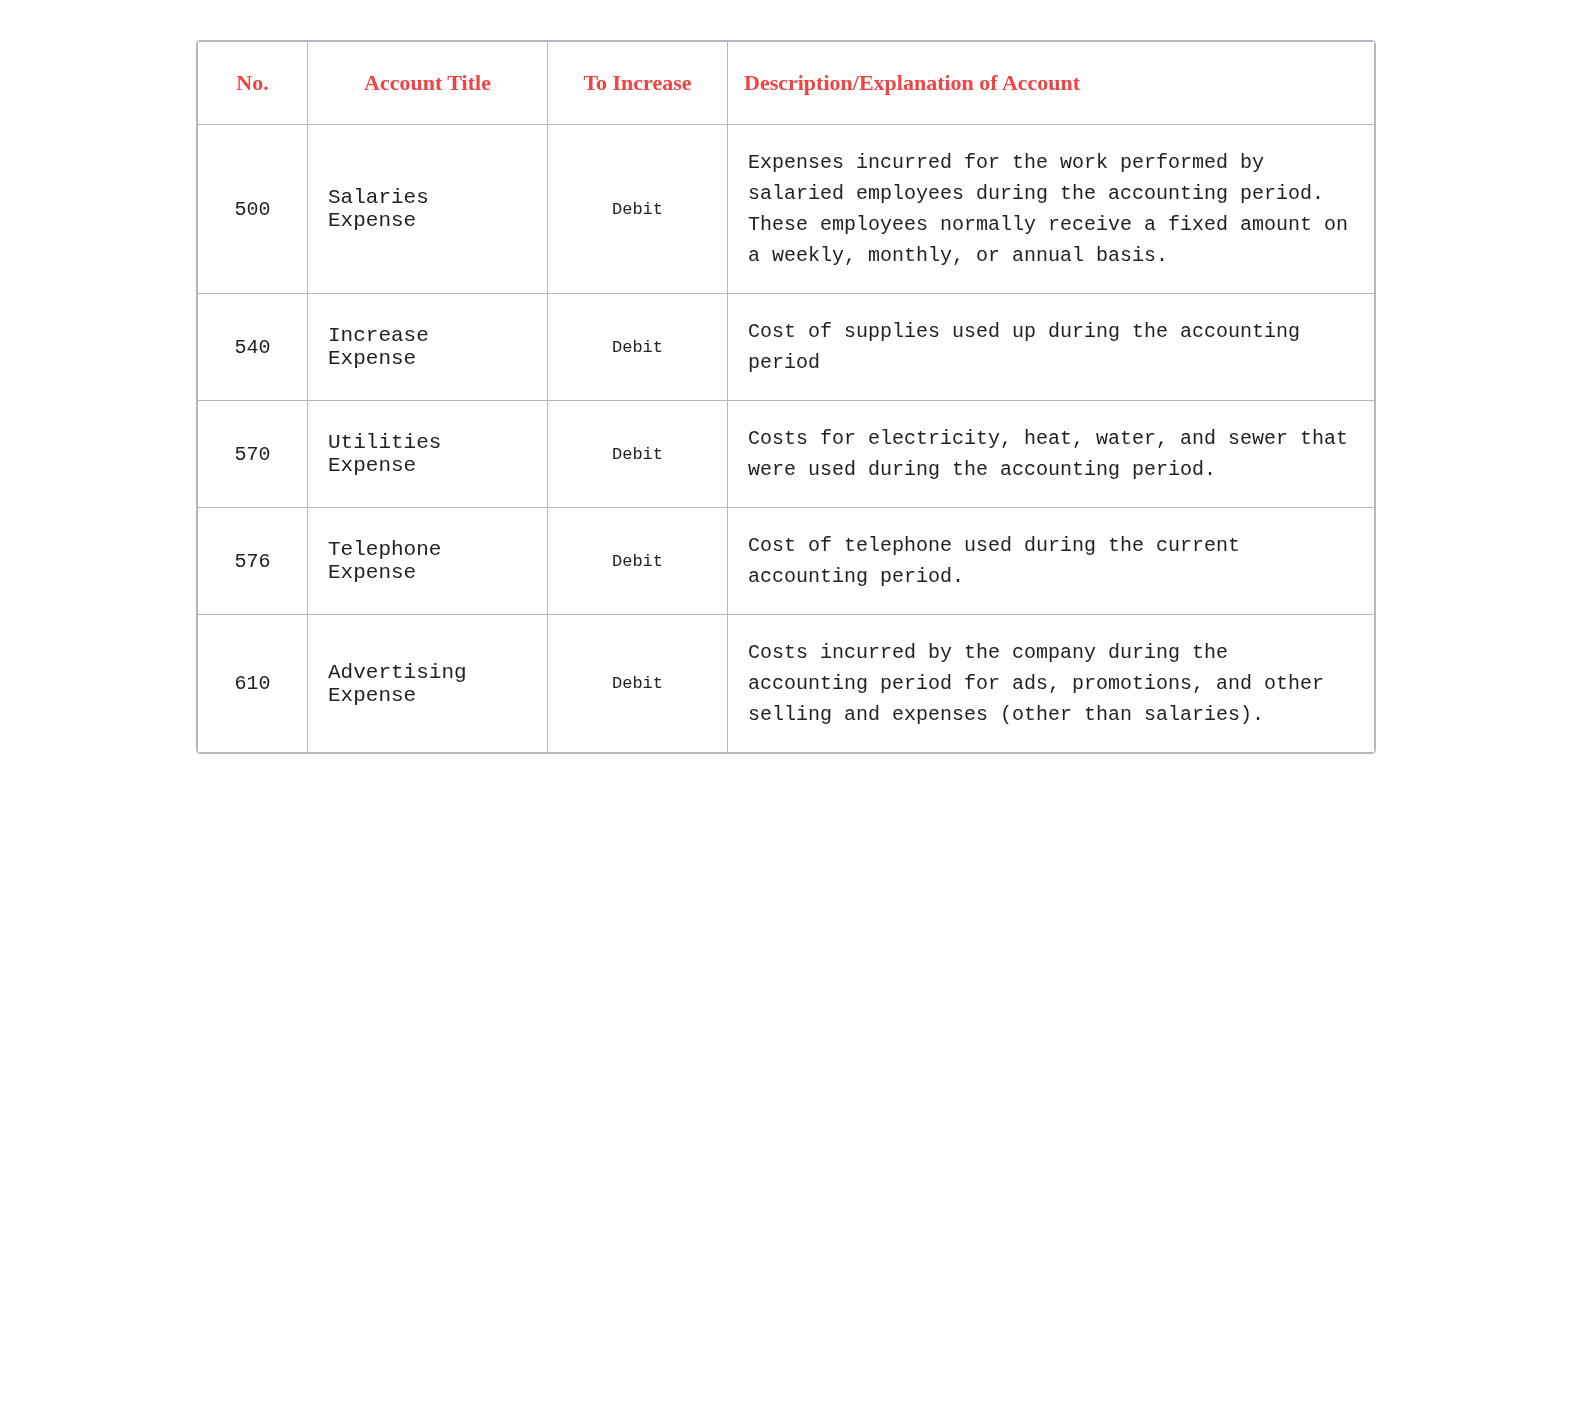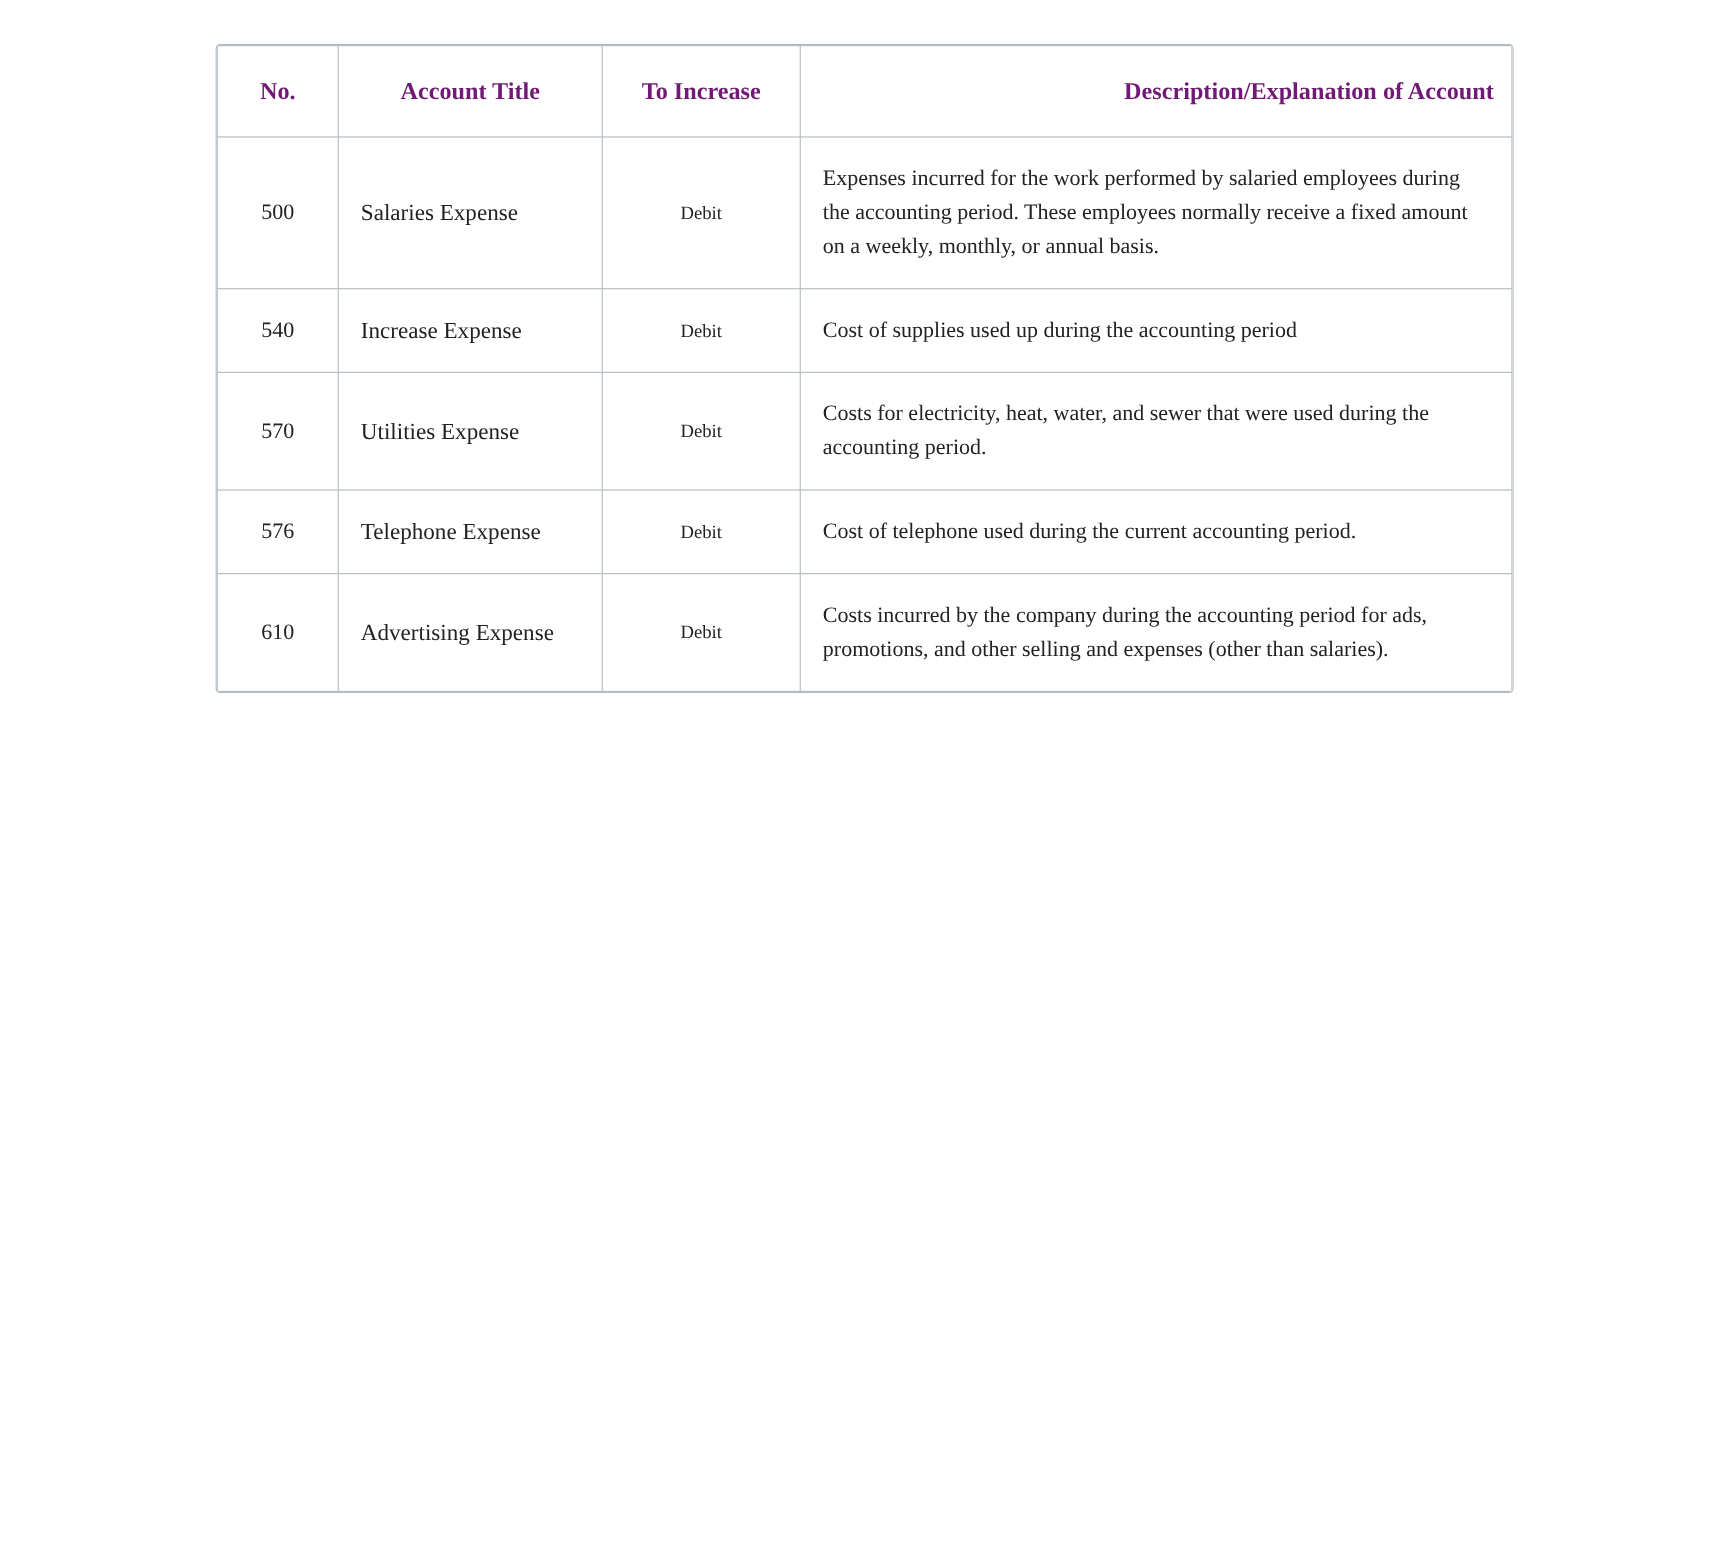--- a/index.html
+++ b/index.html
@@ -28,39 +28,40 @@
     table {
       width: 100%;
       border-collapse: collapse;
     }
 
     thead tr {
       background: #ffffff;
     }
 
     th {
-      color: #701a75;
+      color: #ef4444;
       font-weight: bold;
       font-size: 22px;
       text-align: center;
       padding: 28px 16px;
       border: 1px solid #b0b8c0;
       vertical-align: middle;
     }
 
     th.description-header {
-      text-align: right;
+      text-align: left;
     }
 
     td {
       border: 1px solid #b0b8c0;
       padding: 22px 20px;
       font-size: 20px;
       color: #222222;
       vertical-align: middle;
+      font-family: Liberation Mono, monospace;
     }
 
     td.no-cell {
       text-align: center;
       font-size: 20px;
       width: 110px;
     }
 
     td.title-cell {
       width: 240px;

